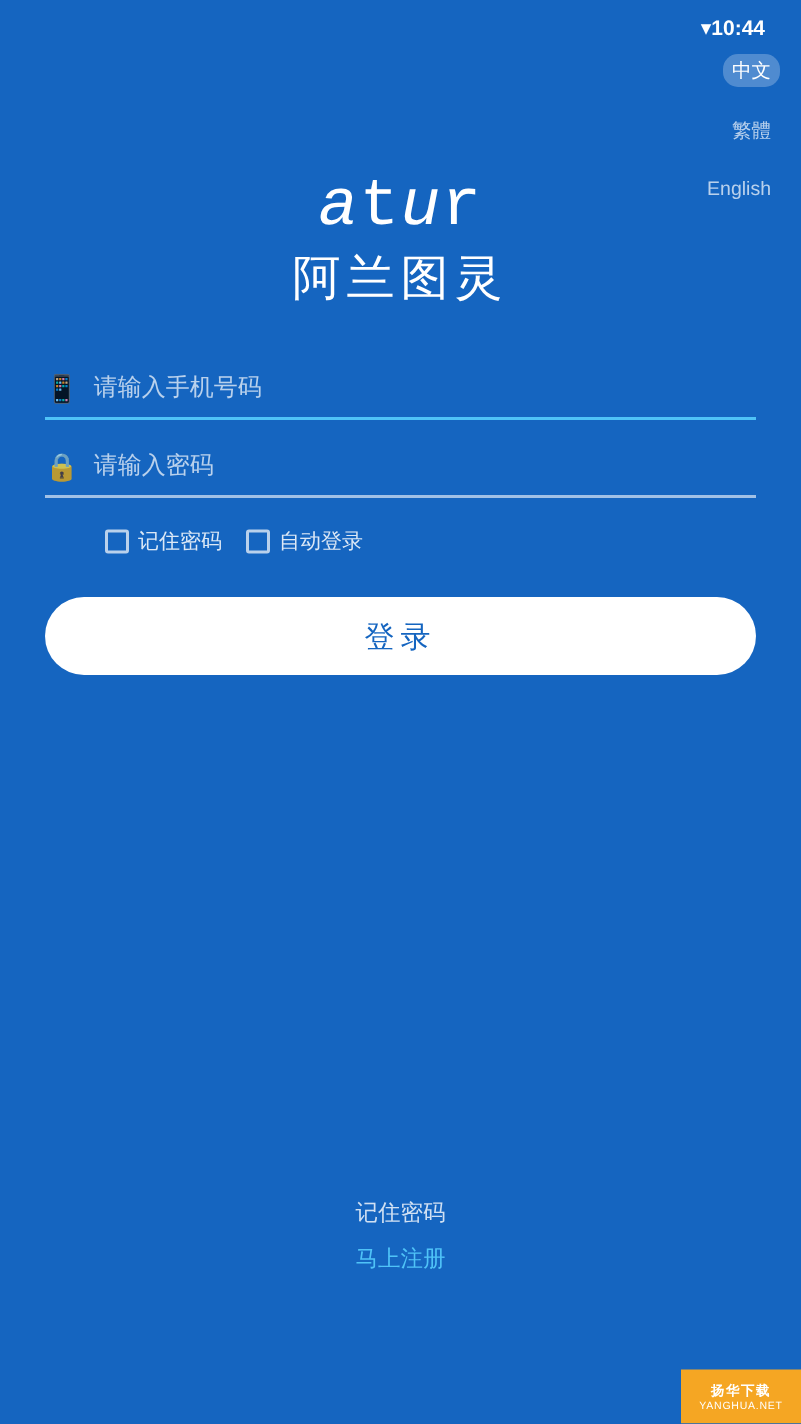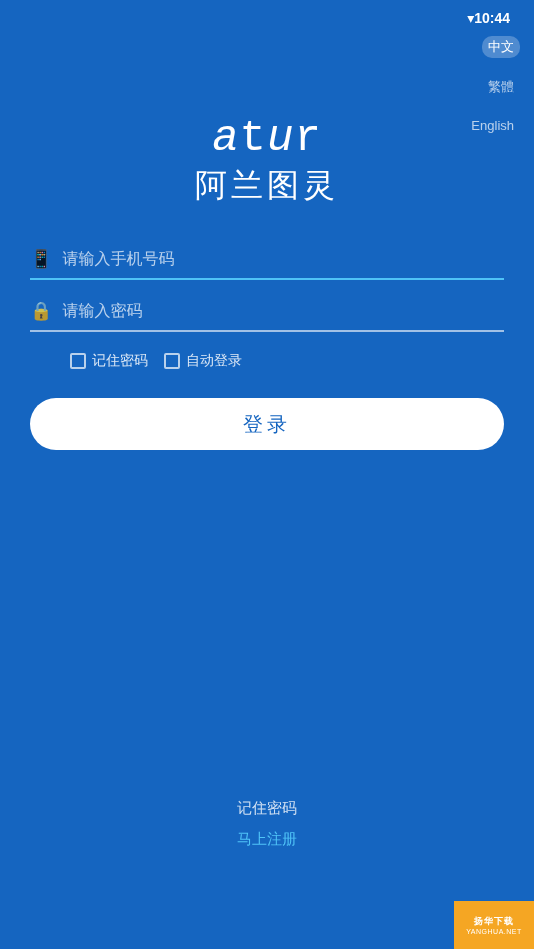--- a/index.html
+++ b/index.html
@@ -183,21 +183,21 @@
       font-size: 15px;
       cursor: pointer;
     }
 
     
     .watermark {
       position: absolute;
       bottom: 0;
       right: 0;
       width: 80px;
-      height: 48px;
+      height: 36px;
       background: #F5A623;
       display: flex;
       flex-direction: column;
       align-items: center;
       justify-content: center;
     }
     .watermark-text1 {
       color: white;
       font-size: 9px;
       font-weight: bold;

